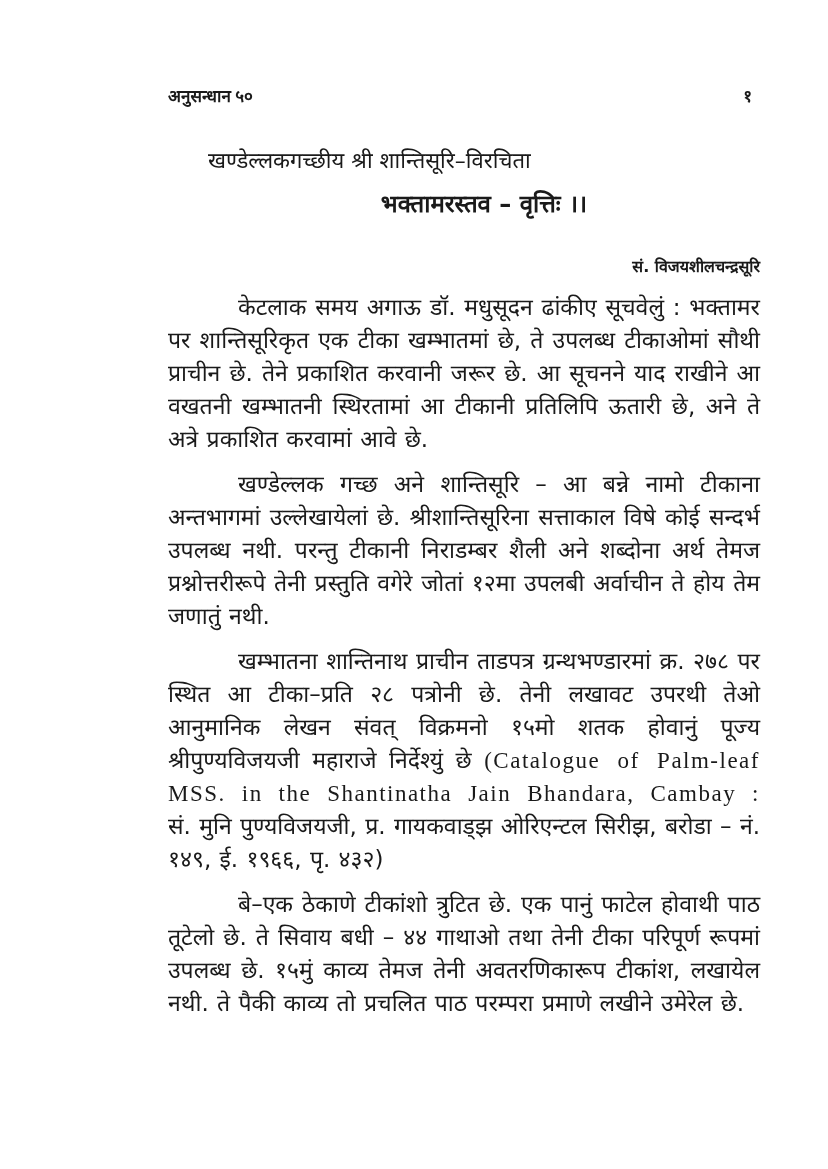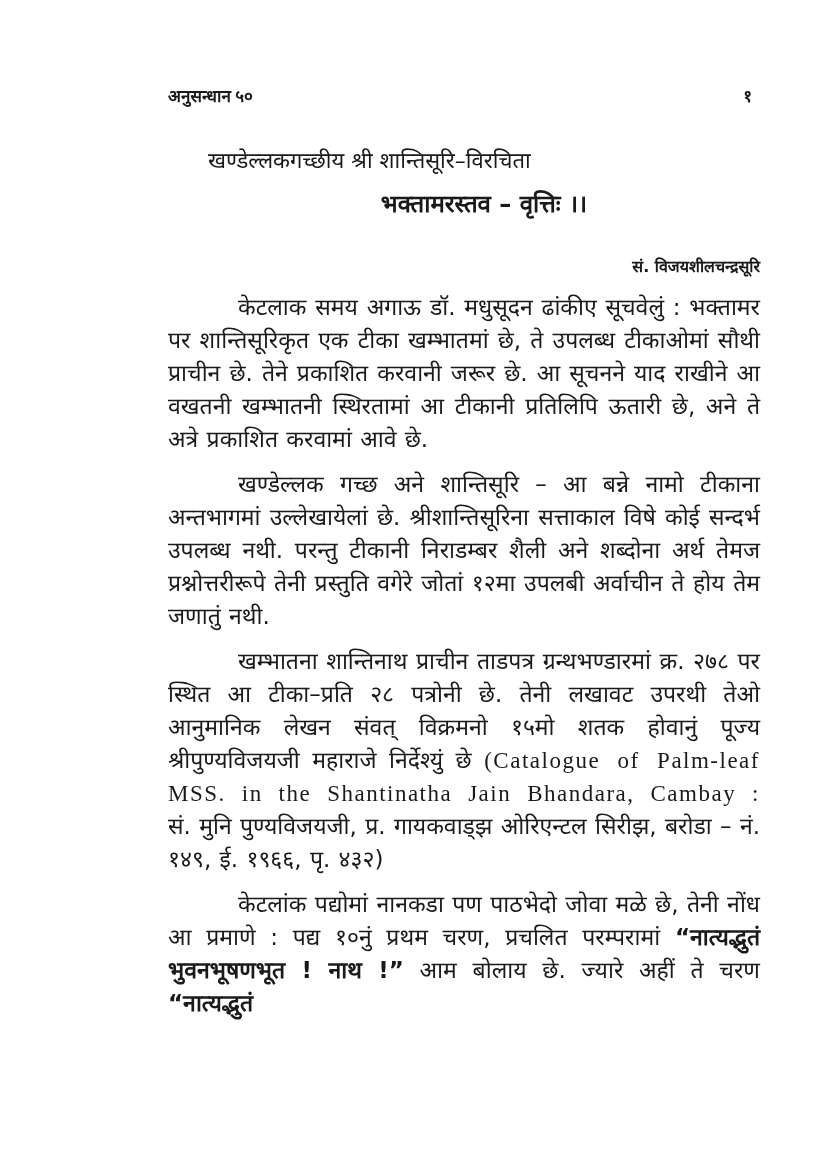--- a/index.html
+++ b/index.html
@@ -107,16 +107,16 @@
   </div>
 
   <div class="subtitle">खण्डेल्लकगच्छीय श्री शान्तिसूरि–विरचिता</div>
   <div class="title">भक्तामरस्तव – वृत्तिः ।।</div>
   <div class="editor">सं. विजयशीलचन्द्रसूरि</div>
 
   <div class="body">
     <p class="para">केटलाक समय अगाऊ डॉ. मधुसूदन ढांकीए सूचवेलुं : भक्तामर पर शान्तिसूरिकृत एक टीका खम्भातमां छे, ते उपलब्ध टीकाओमां सौथी प्राचीन छे. तेने प्रकाशित करवानी जरूर छे. आ सूचनने याद राखीने आ वखतनी खम्भातनी स्थिरतामां आ टीकानी प्रतिलिपि ऊतारी छे, अने ते अत्रे प्रकाशित करवामां आवे छे.</p>
     <p class="para">खण्डेल्लक गच्छ अने शान्तिसूरि – आ बन्ने नामो टीकाना अन्तभागमां उल्लेखायेलां छे. श्रीशान्तिसूरिना सत्ताकाल विषे कोई सन्दर्भ उपलब्ध नथी. परन्तु टीकानी निराडम्बर शैली अने शब्दोना अर्थ तेमज प्रश्नोत्तरीरूपे तेनी प्रस्तुति वगेरे जोतां १२मा उपलबी अर्वाचीन ते होय तेम जणातुं नथी.</p>
     <p class="para"><span>खम्भातना शान्तिनाथ प्राचीन ताडपत्र ग्रन्थभण्डारमां क्र. २७८ पर स्थित आ टीका–प्रति २८ पत्रोनी छे. तेनी लखावट उपरथी तेओ आनुमानिक लेखन संवत् विक्रमनो १५मो शतक होवानुं पूज्य श्रीपुण्यविजयजी महाराजे निर्देश्युं छे </span><span class="latin">(Catalogue of Palm-leaf MSS. in the Shantinatha Jain Bhandara, Cambay :</span><span> सं. मुनि पुण्यविजयजी, प्र. गायकवाड्झ ओरिएन्टल सिरीझ, बरोडा – नं. १४९, ई. १९६६, पृ. ४३२)</span></p>
-    <p class="para"><span>केटलांक पद्योमां नानकडा पण पाठभेदो जोवा मळे छे, तेनी नोंध आ प्रमाणे : पद्य १०नुं प्रथम चरण, प्रचलित परम्परामां </span><span class="bold">“नात्यद्भुतं भुवनभूषणभूत ! नाथ !”</span><span> आम बोलाय छे. ज्यारे अहीं ते चरण </span><span class="bold">“नात्यद्भुतं</span></p>
+    <p class="para">बे–एक ठेकाणे टीकांशो त्रुटित छे. एक पानुं फाटेल होवाथी पाठ तूटेलो छे. ते सिवाय बधी – ४४ गाथाओ तथा तेनी टीका परिपूर्ण रूपमां उपलब्ध छे. १५मुं काव्य तेमज तेनी अवतरणिकारूप टीकांश, लखायेल नथी. ते पैकी काव्य तो प्रचलित पाठ परम्परा प्रमाणे लखीने उमेरेल छे.</p>
   </div>
 
 </div>
 
 </body></html>

